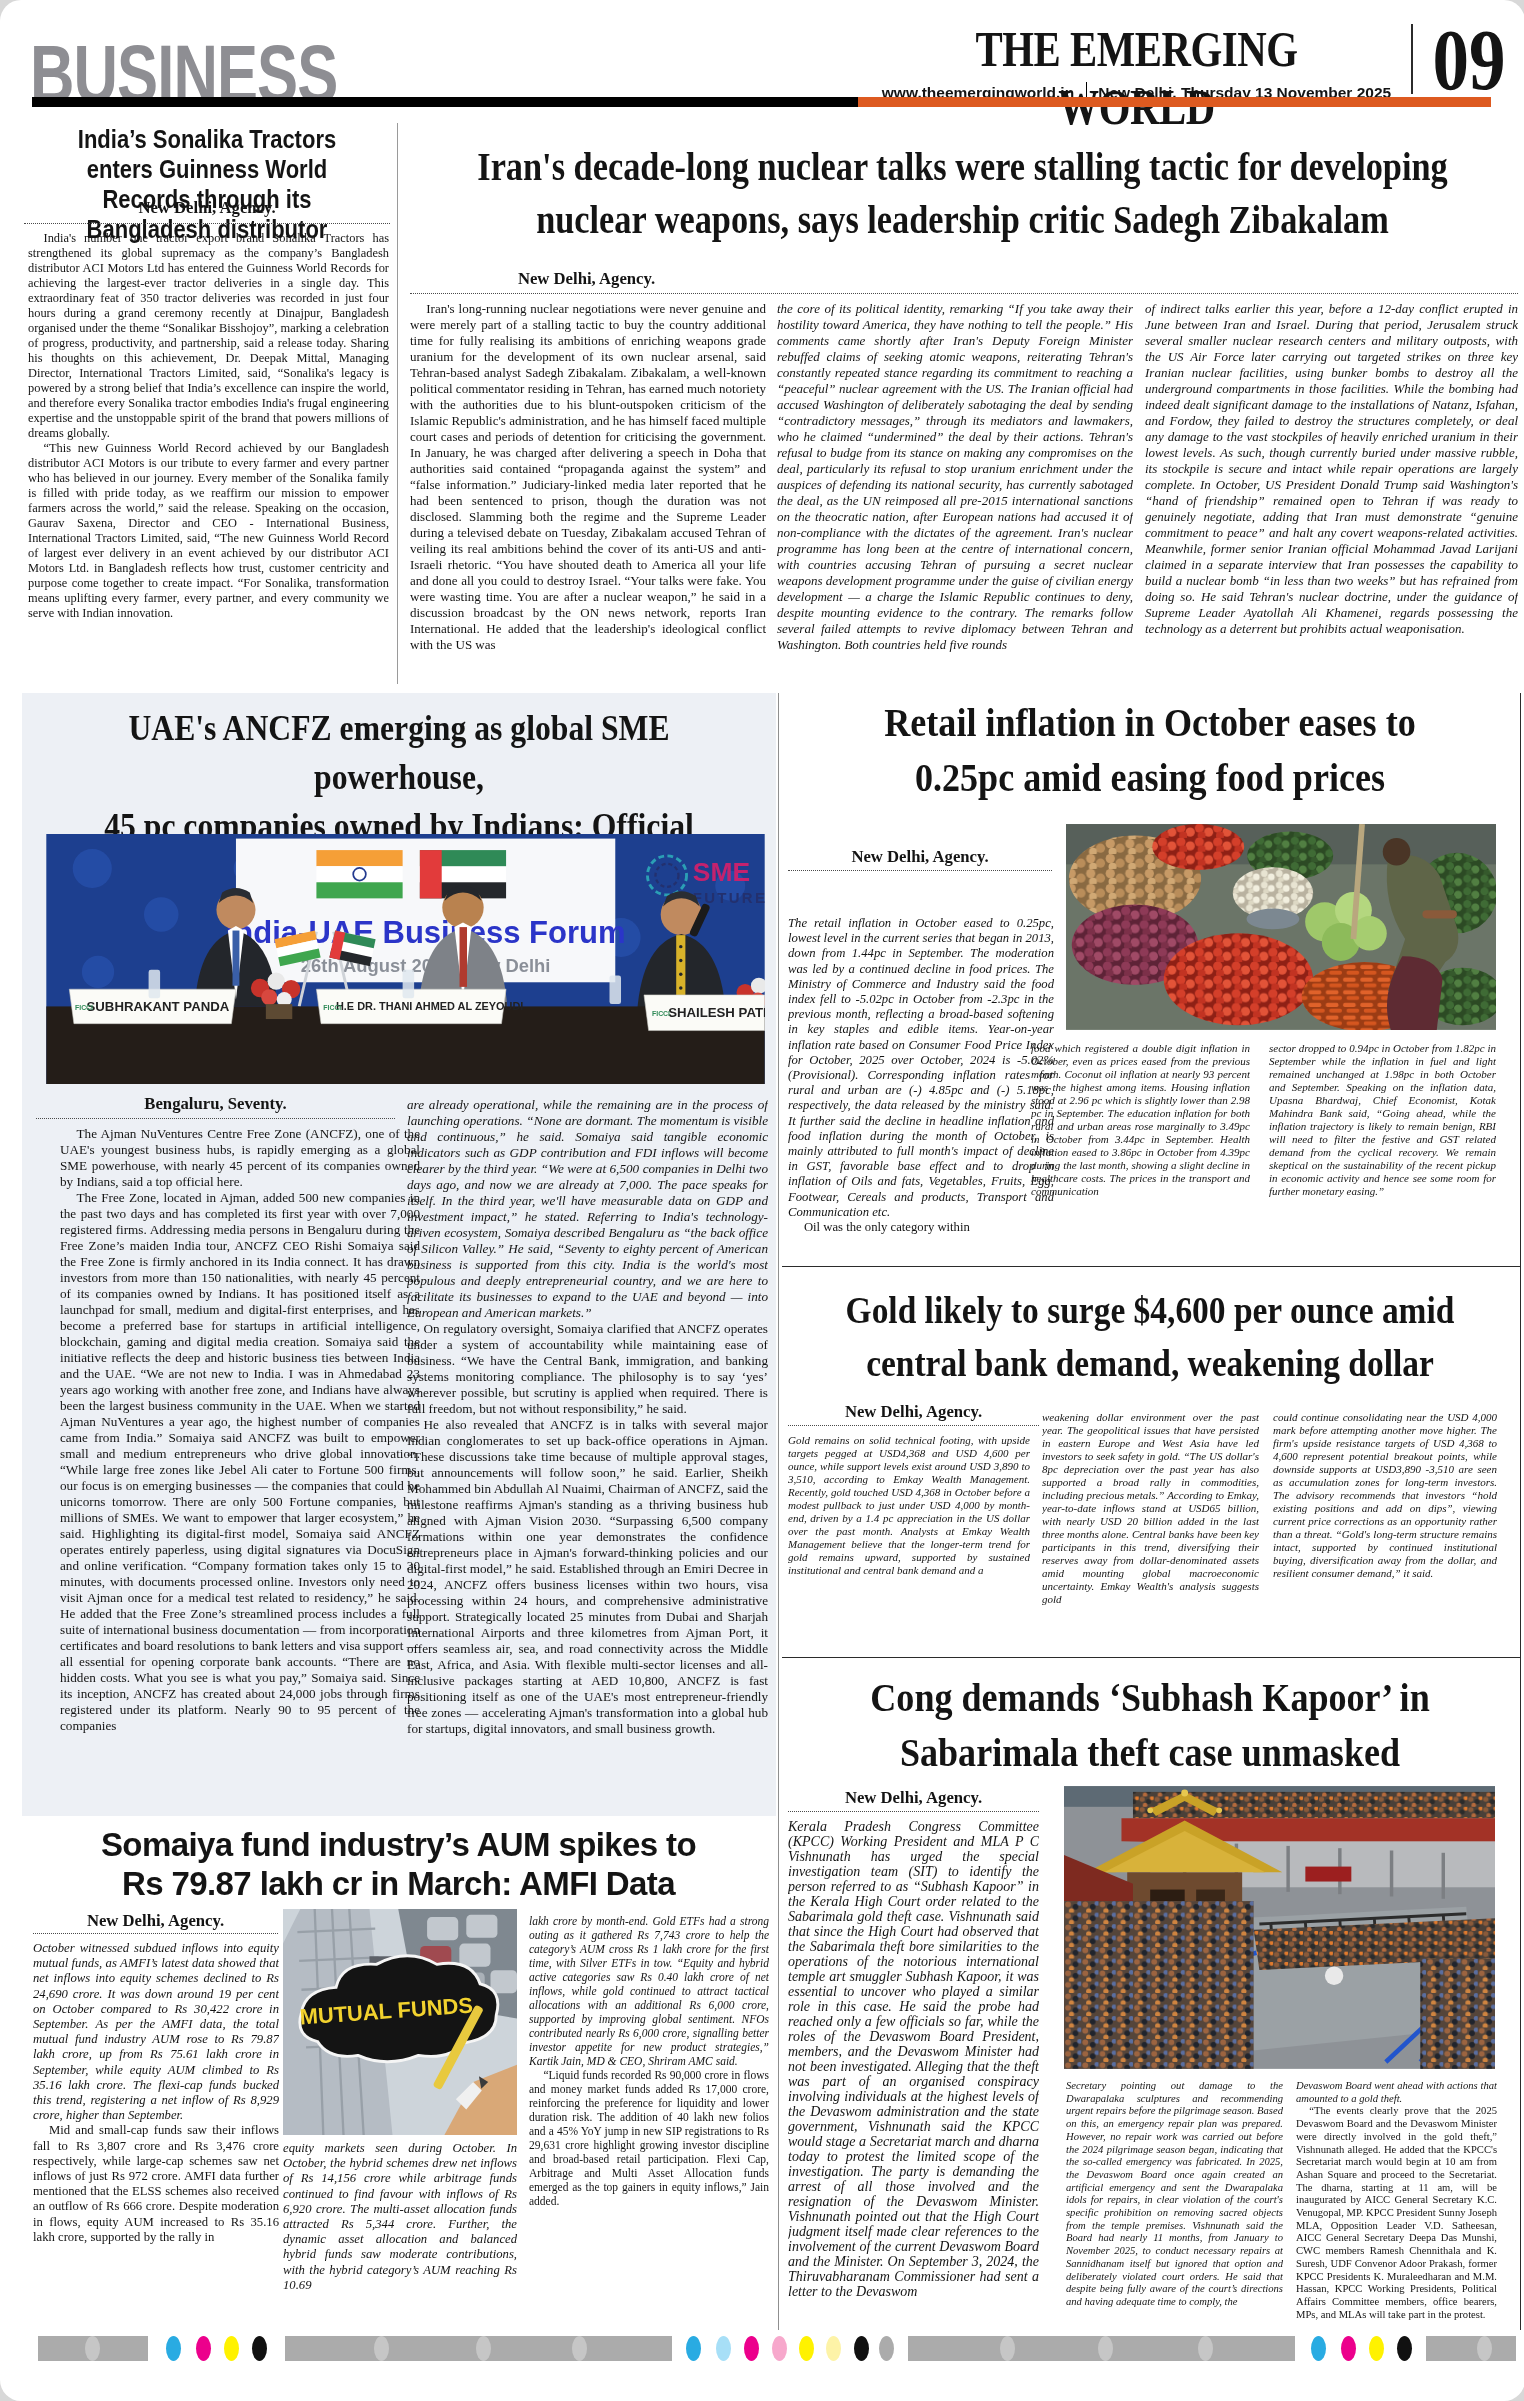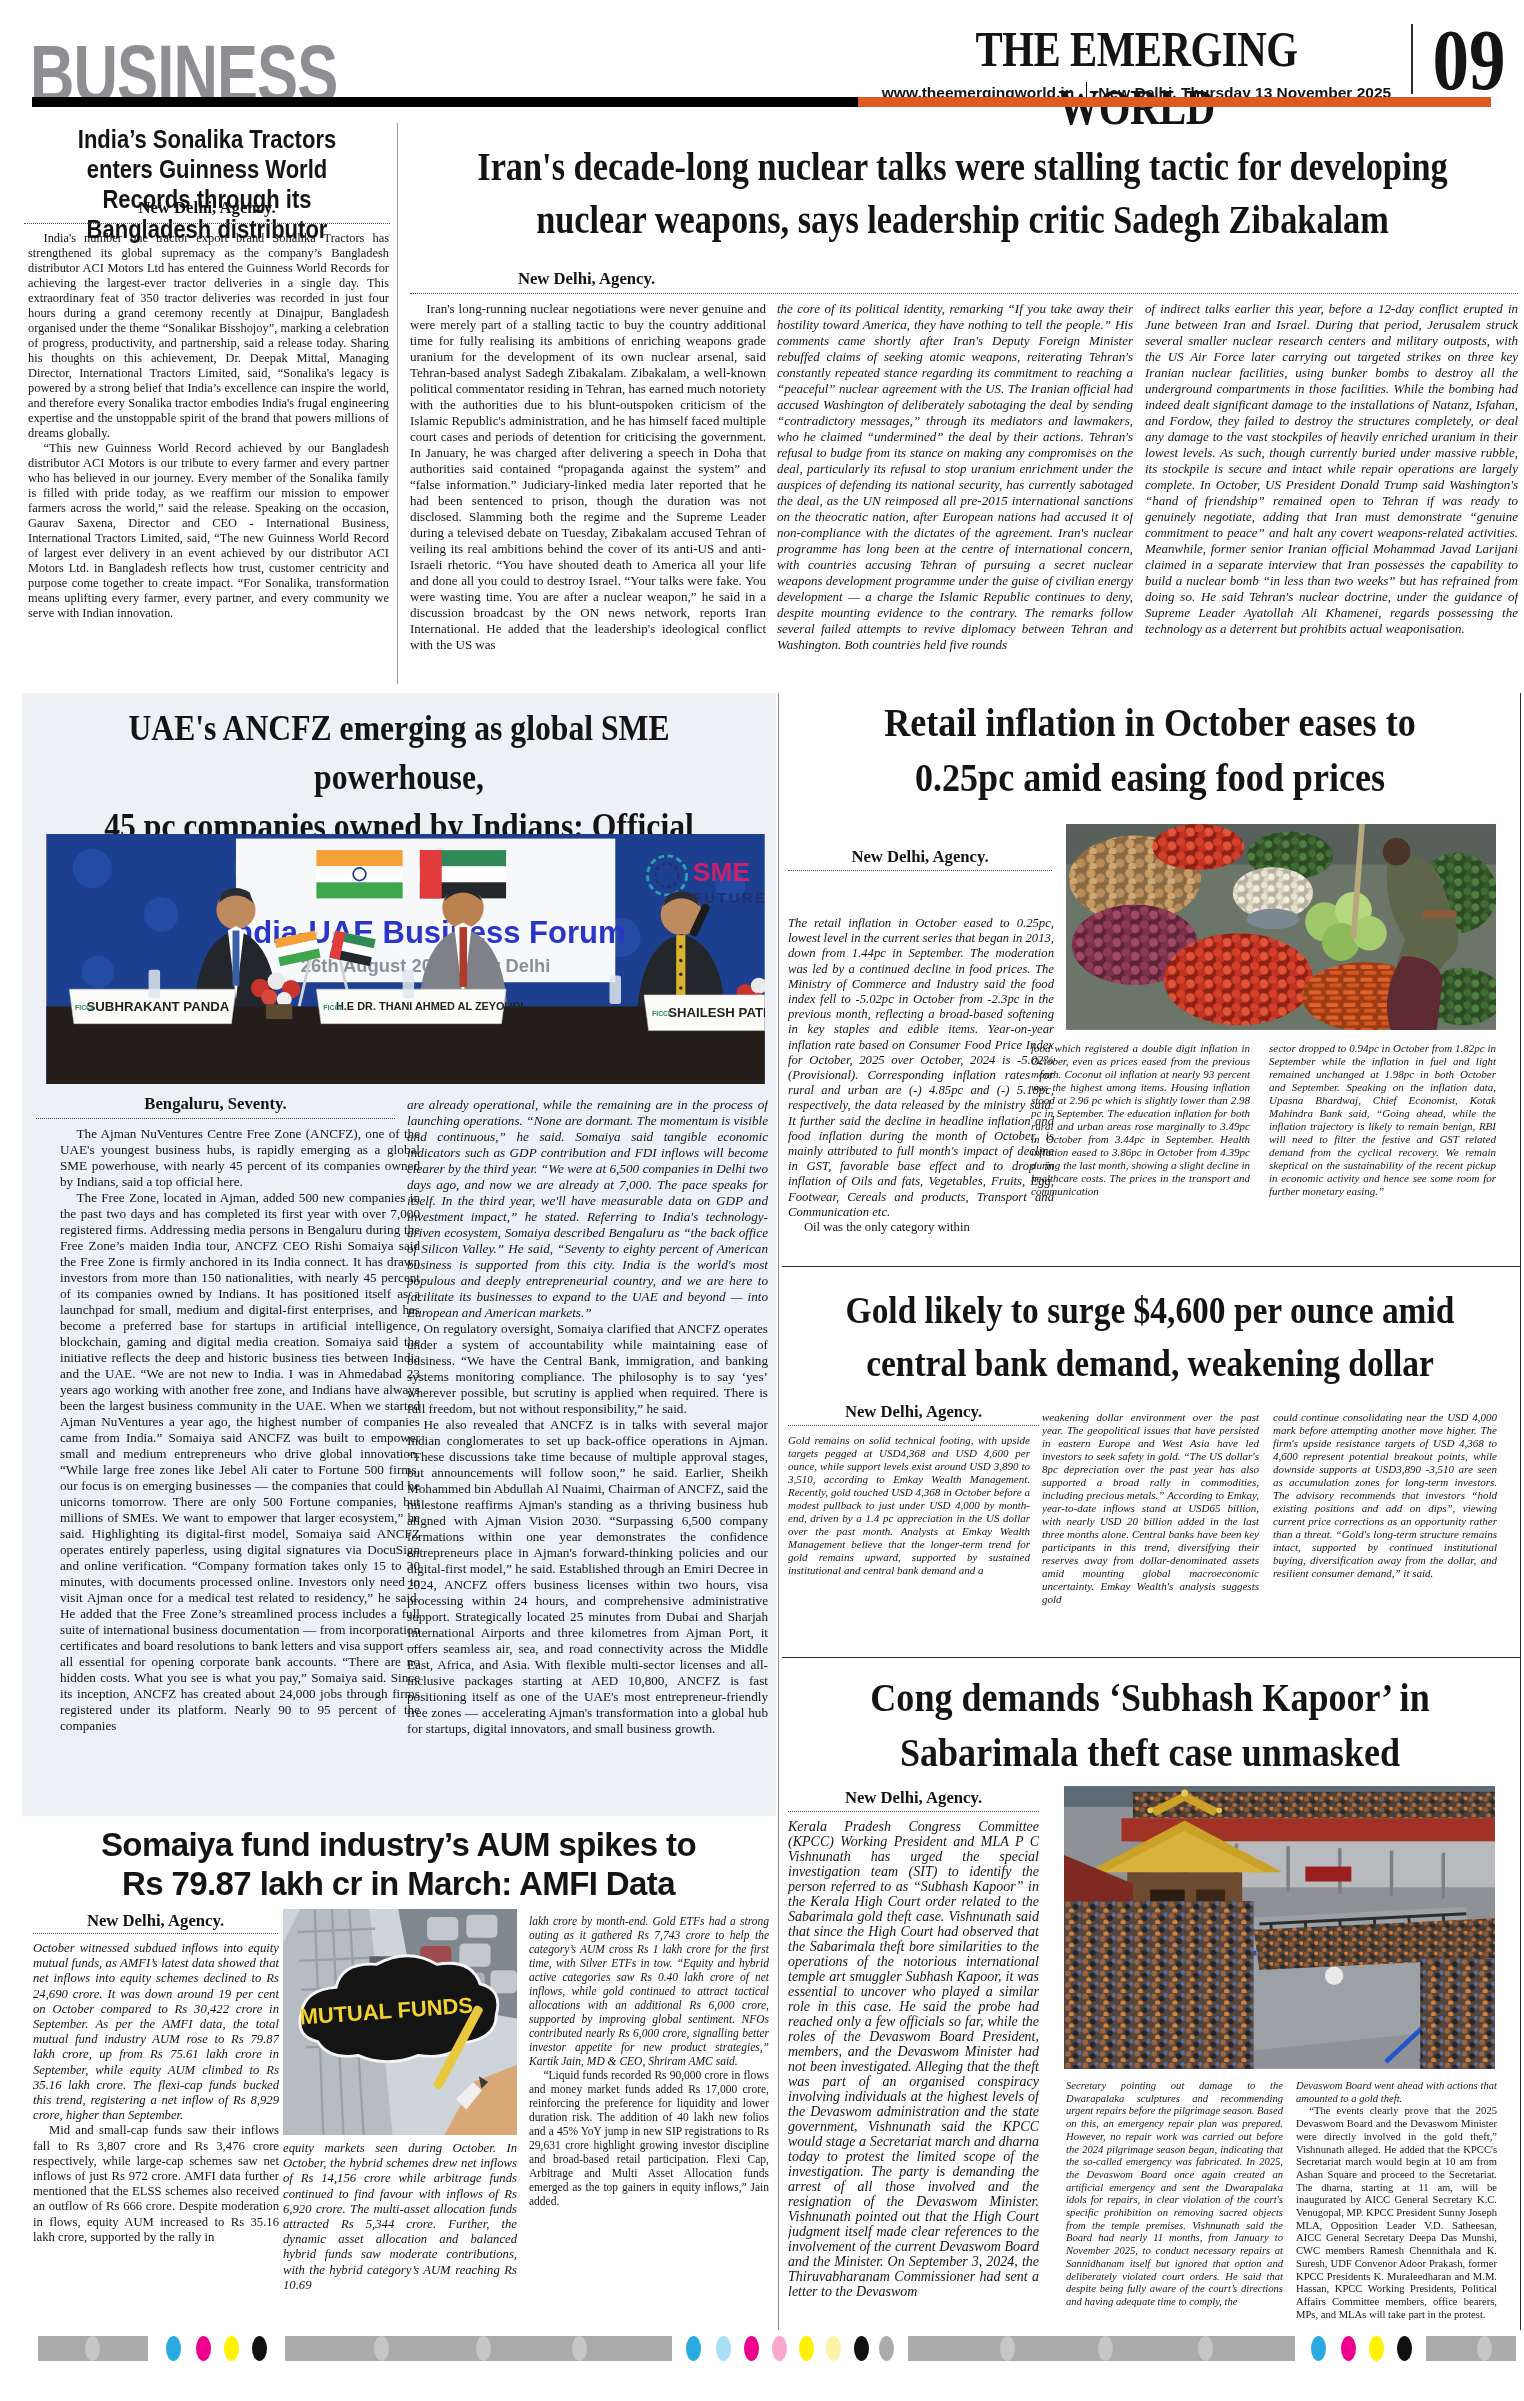--- a/index.html
+++ b/index.html
@@ -1,17 +1,17 @@
 <!DOCTYPE html>
 <html style="font-size:9.2px"><head>
 <meta charset="utf-8">
 <style>
   html,body{margin:0;padding:0;background:#d8d8d8;}
   .page{position:relative;width:1525px;height:2401px;background:#ffffff;overflow:hidden;
-        font-family:"Liberation Serif",serif;color:#141414;}
+        font-family:"Liberation Serif",serif;color:#141414;border-radius:21px;}
   .abs{position:absolute;}
   .ctr{text-align:center;}
   .ser-head{font-family:"Liberation Serif",serif;font-weight:bold;}
   .sans-head{font-family:"Liberation Sans",sans-serif;font-weight:bold;}
   .cond{transform:scaleX(.88);transform-origin:center;}
   .condL{transform:scaleX(.76);transform-origin:left center;}
   .byline{font-family:"Liberation Serif",serif;font-weight:bold;font-size:16.7px;text-align:center;}
   .dotted{border-top:1.7px dotted #4a4a4a;height:0;}
   .jtext{text-align:justify;overflow:hidden;}
   .jtext p{margin:0;text-indent:1.25em;}

